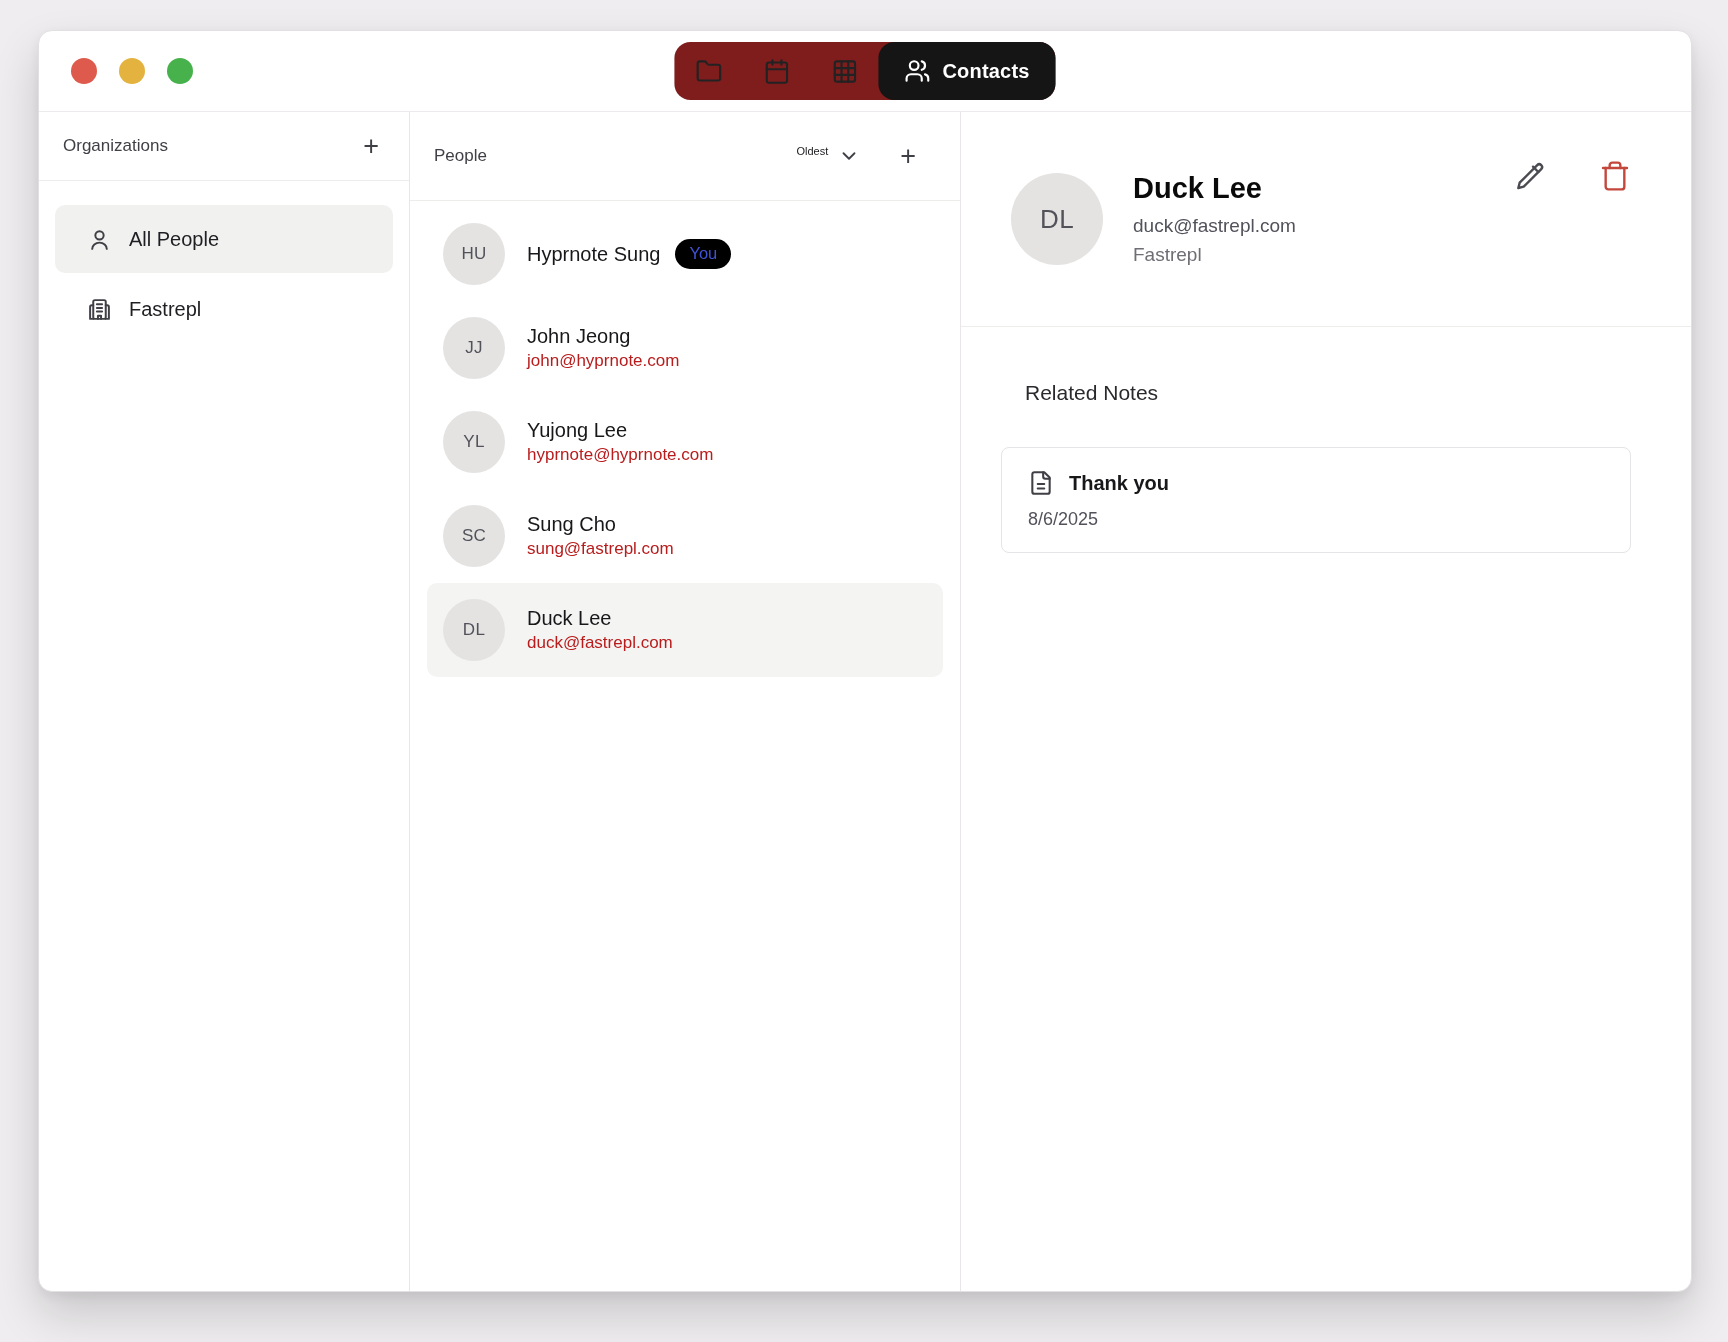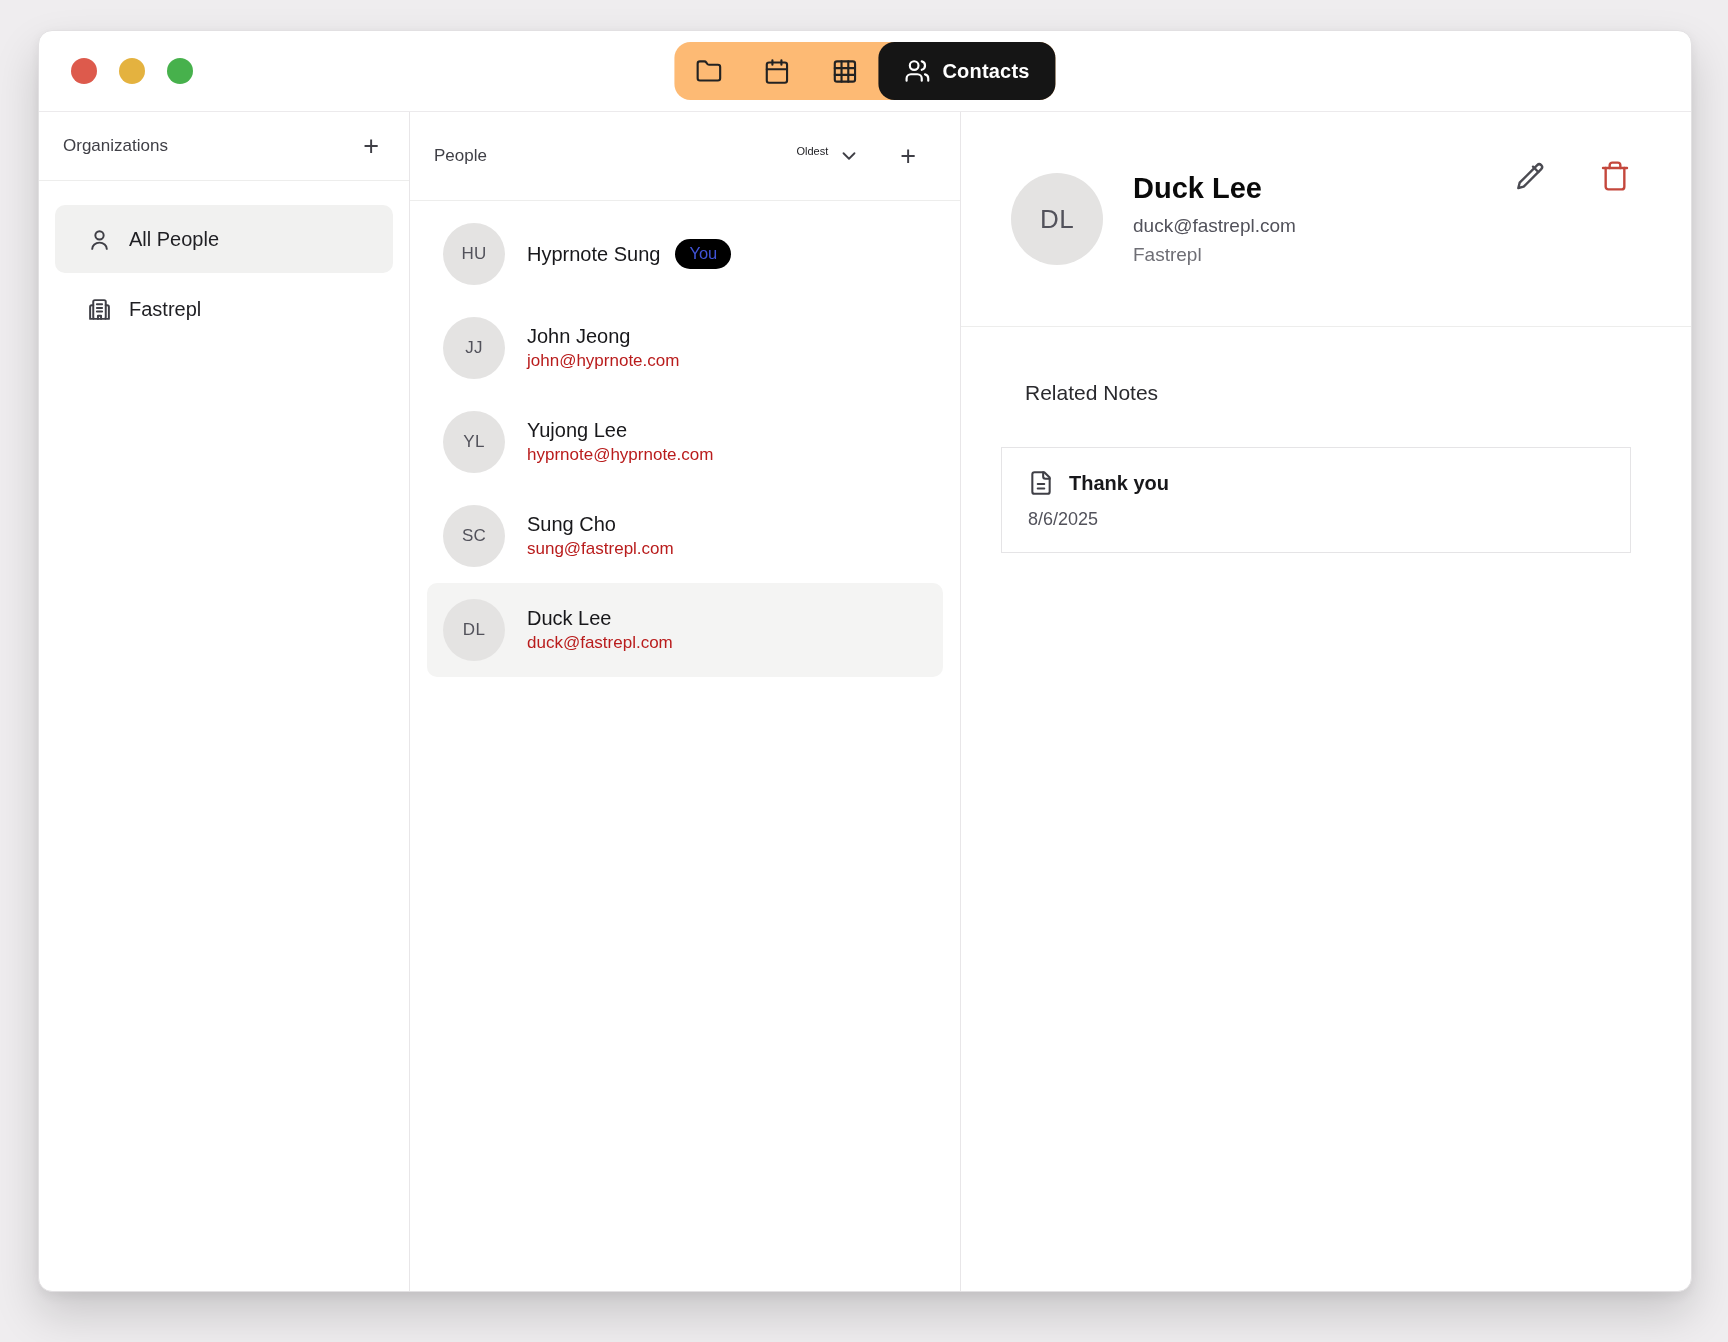--- a/index.html
+++ b/index.html
@@ -18,21 +18,21 @@
   }
   
   .titlebar{height:80px;flex:0 0 80px;position:relative;display:flex;align-items:center;border-bottom:1px solid #eceaec;}
   .lights{display:flex;gap:22px;margin-left:32px;}
   .light{width:26px;height:26px;border-radius:50%;}
   .light.red{background:#dd5a4c;}
   .light.yellow{background:#e4b23f;}
   .light.green{background:#47b14c;}
   .toolbar{
     position:absolute;left:50%;top:50%;transform:translate(-50%,-50%);
-    display:flex;align-items:center;background:#fdba74;border-radius:16px;
+    display:flex;align-items:center;background:#7f1d1d;border-radius:16px;
   }
   .tool-btn{
     width:68px;height:58px;display:flex;align-items:center;justify-content:center;
     background:transparent;border:none;cursor:pointer;color:#222;
   }
   .tool-btn svg{display:block;}
   .contacts-pill{
     display:flex;align-items:center;gap:12px;height:58px;padding:0 26px;
     background:#151515;color:#ffffff;border:none;border-radius:16px;cursor:pointer;
     font-family:inherit;font-size:20px;font-weight:700;letter-spacing:.2px;
@@ -102,21 +102,21 @@
   .detail-name{font-size:29px;font-weight:700;color:#0a0a0a;line-height:1.15;}
   .detail-email{font-size:19px;color:#52525b;margin-top:9px;}
   .detail-org{font-size:19px;color:#6e6e75;margin-top:7px;}
   .detail-actions{margin-left:auto;align-self:flex-start;margin-top:44px;display:flex;gap:46px;}
   .action-btn{background:none;border:none;cursor:pointer;padding:4px;}
   .action-btn.edit{color:#4b4b52;}
   .action-btn.delete{color:#c4473c;}
   .notes-section{padding:54px 60px 0 40px;}
   .notes-title{font-size:21px;color:#2a2a2e;font-weight:500;margin-left:24px;}
   .note-card{
-    margin-top:42px;border:1px solid #e5e4e6;border-radius:0;
+    margin-top:42px;border:1px solid #e5e4e6;border-radius:8px;
     padding:22px 26px;cursor:pointer;background:#fff;width:100%;box-sizing:border-box;
     font-family:inherit;text-align:left;display:block;
   }
   .note-title-row{display:flex;align-items:center;gap:15px;color:#3f3f46;}
   .note-title{font-size:20px;font-weight:600;color:#18181b;}
   .note-date{font-size:18px;color:#52525b;margin-top:13px;}
 </style>
 </head>
 <body>
 

